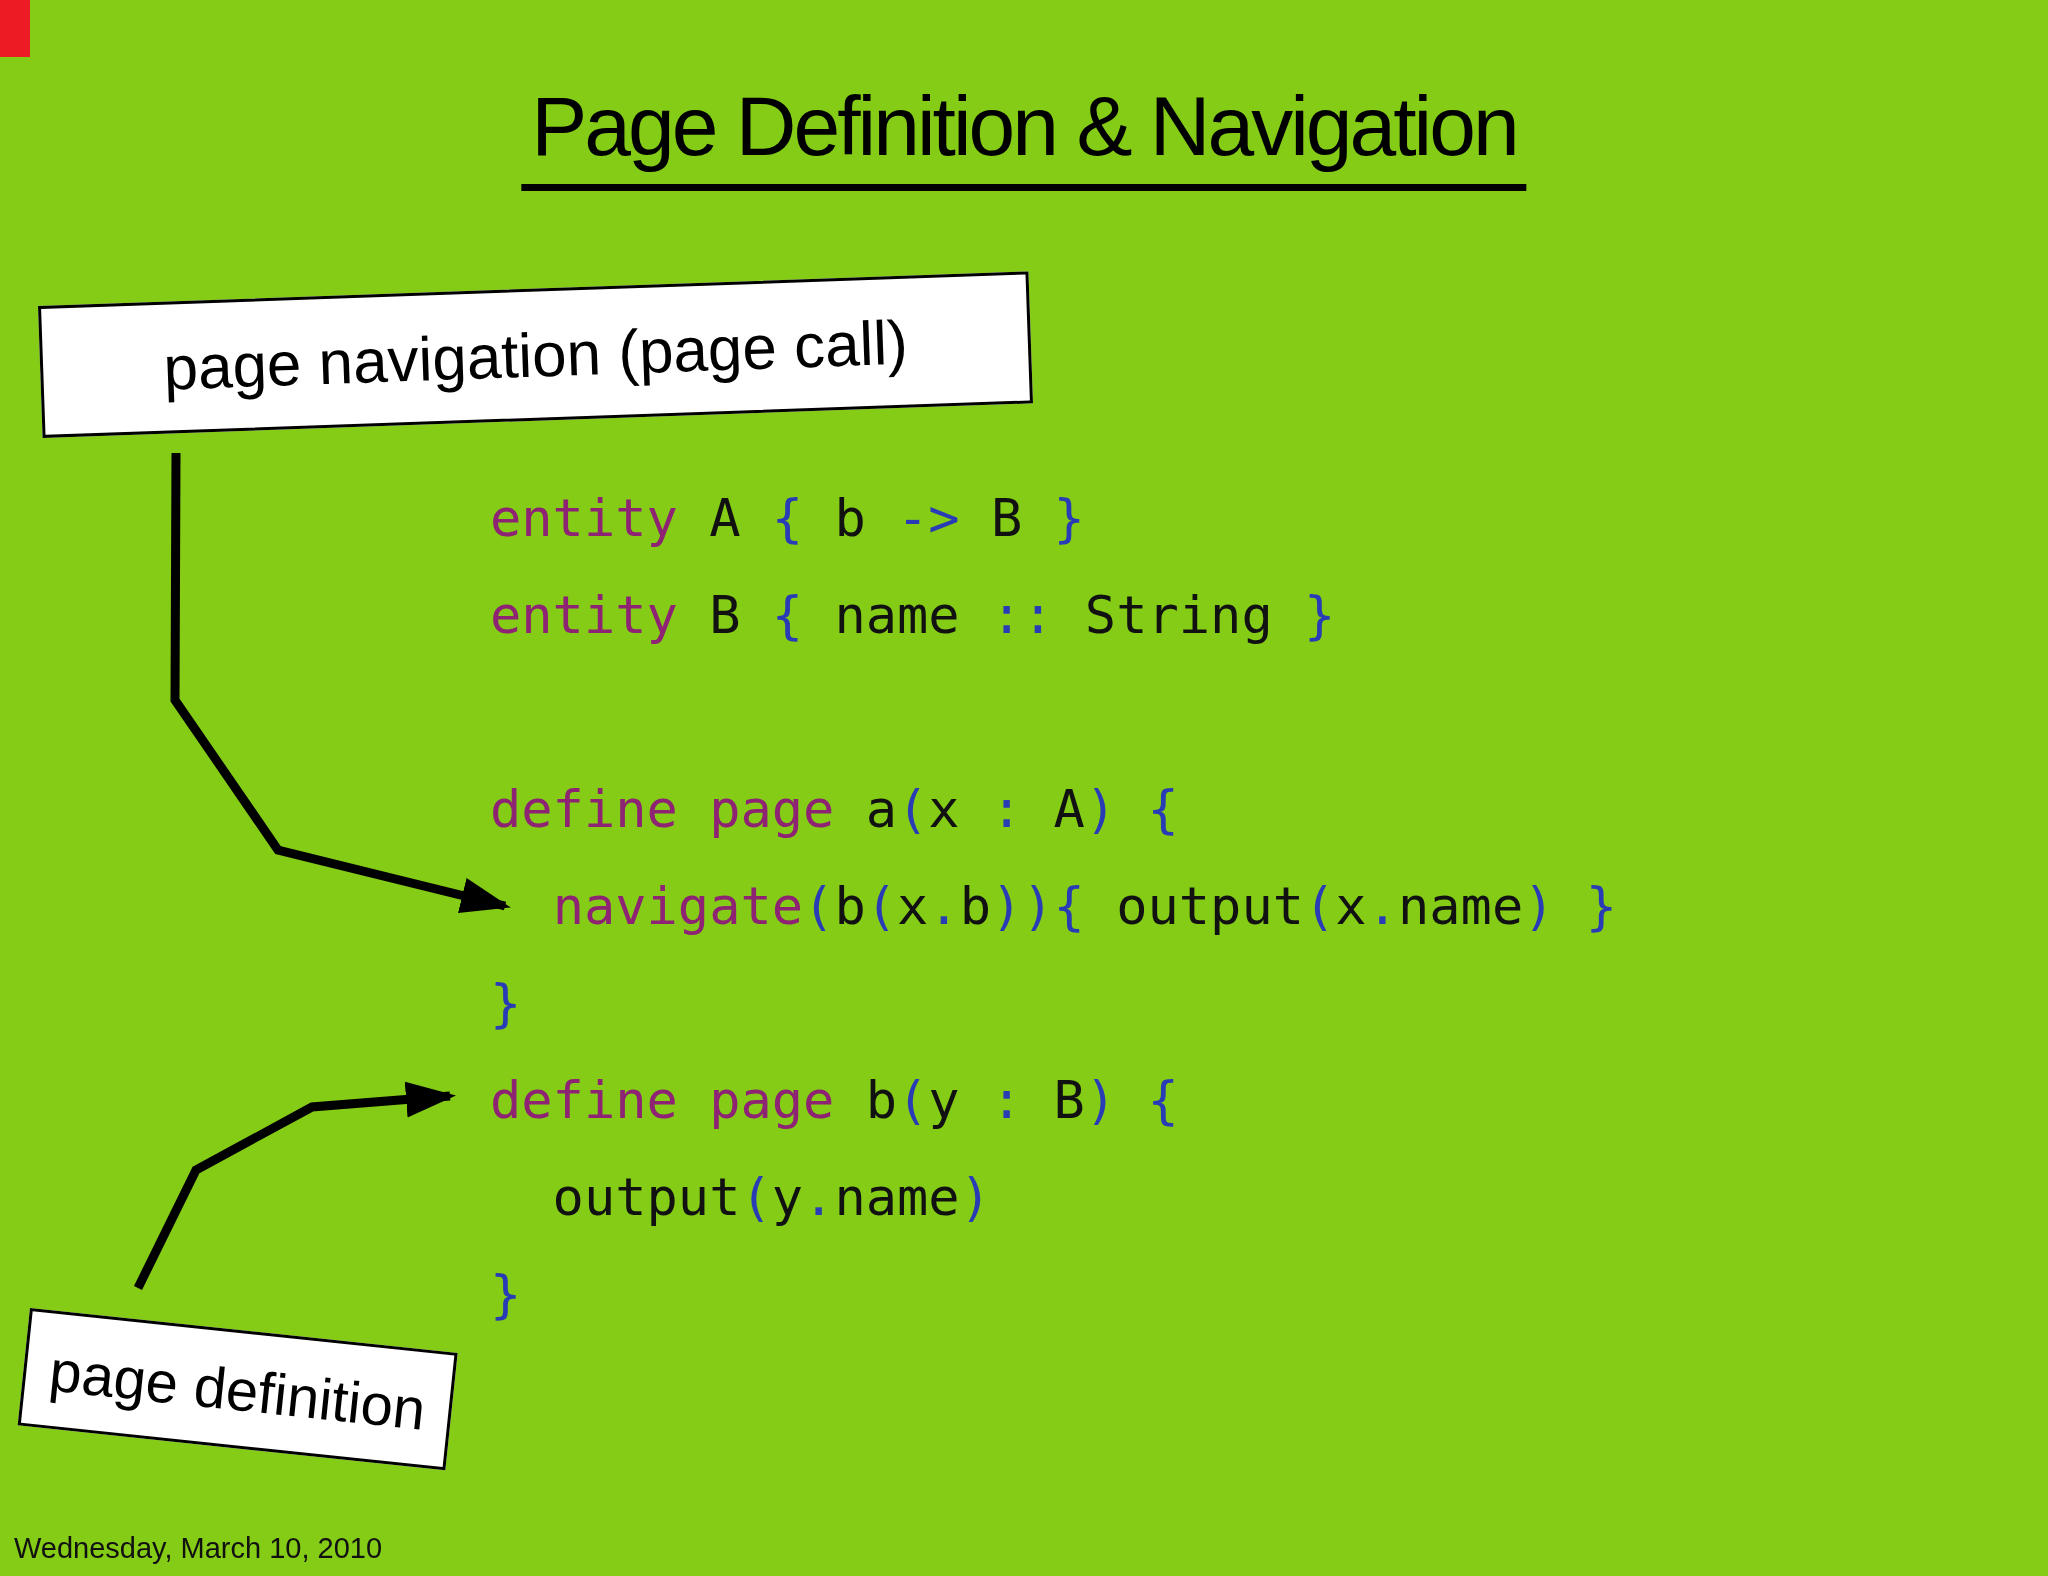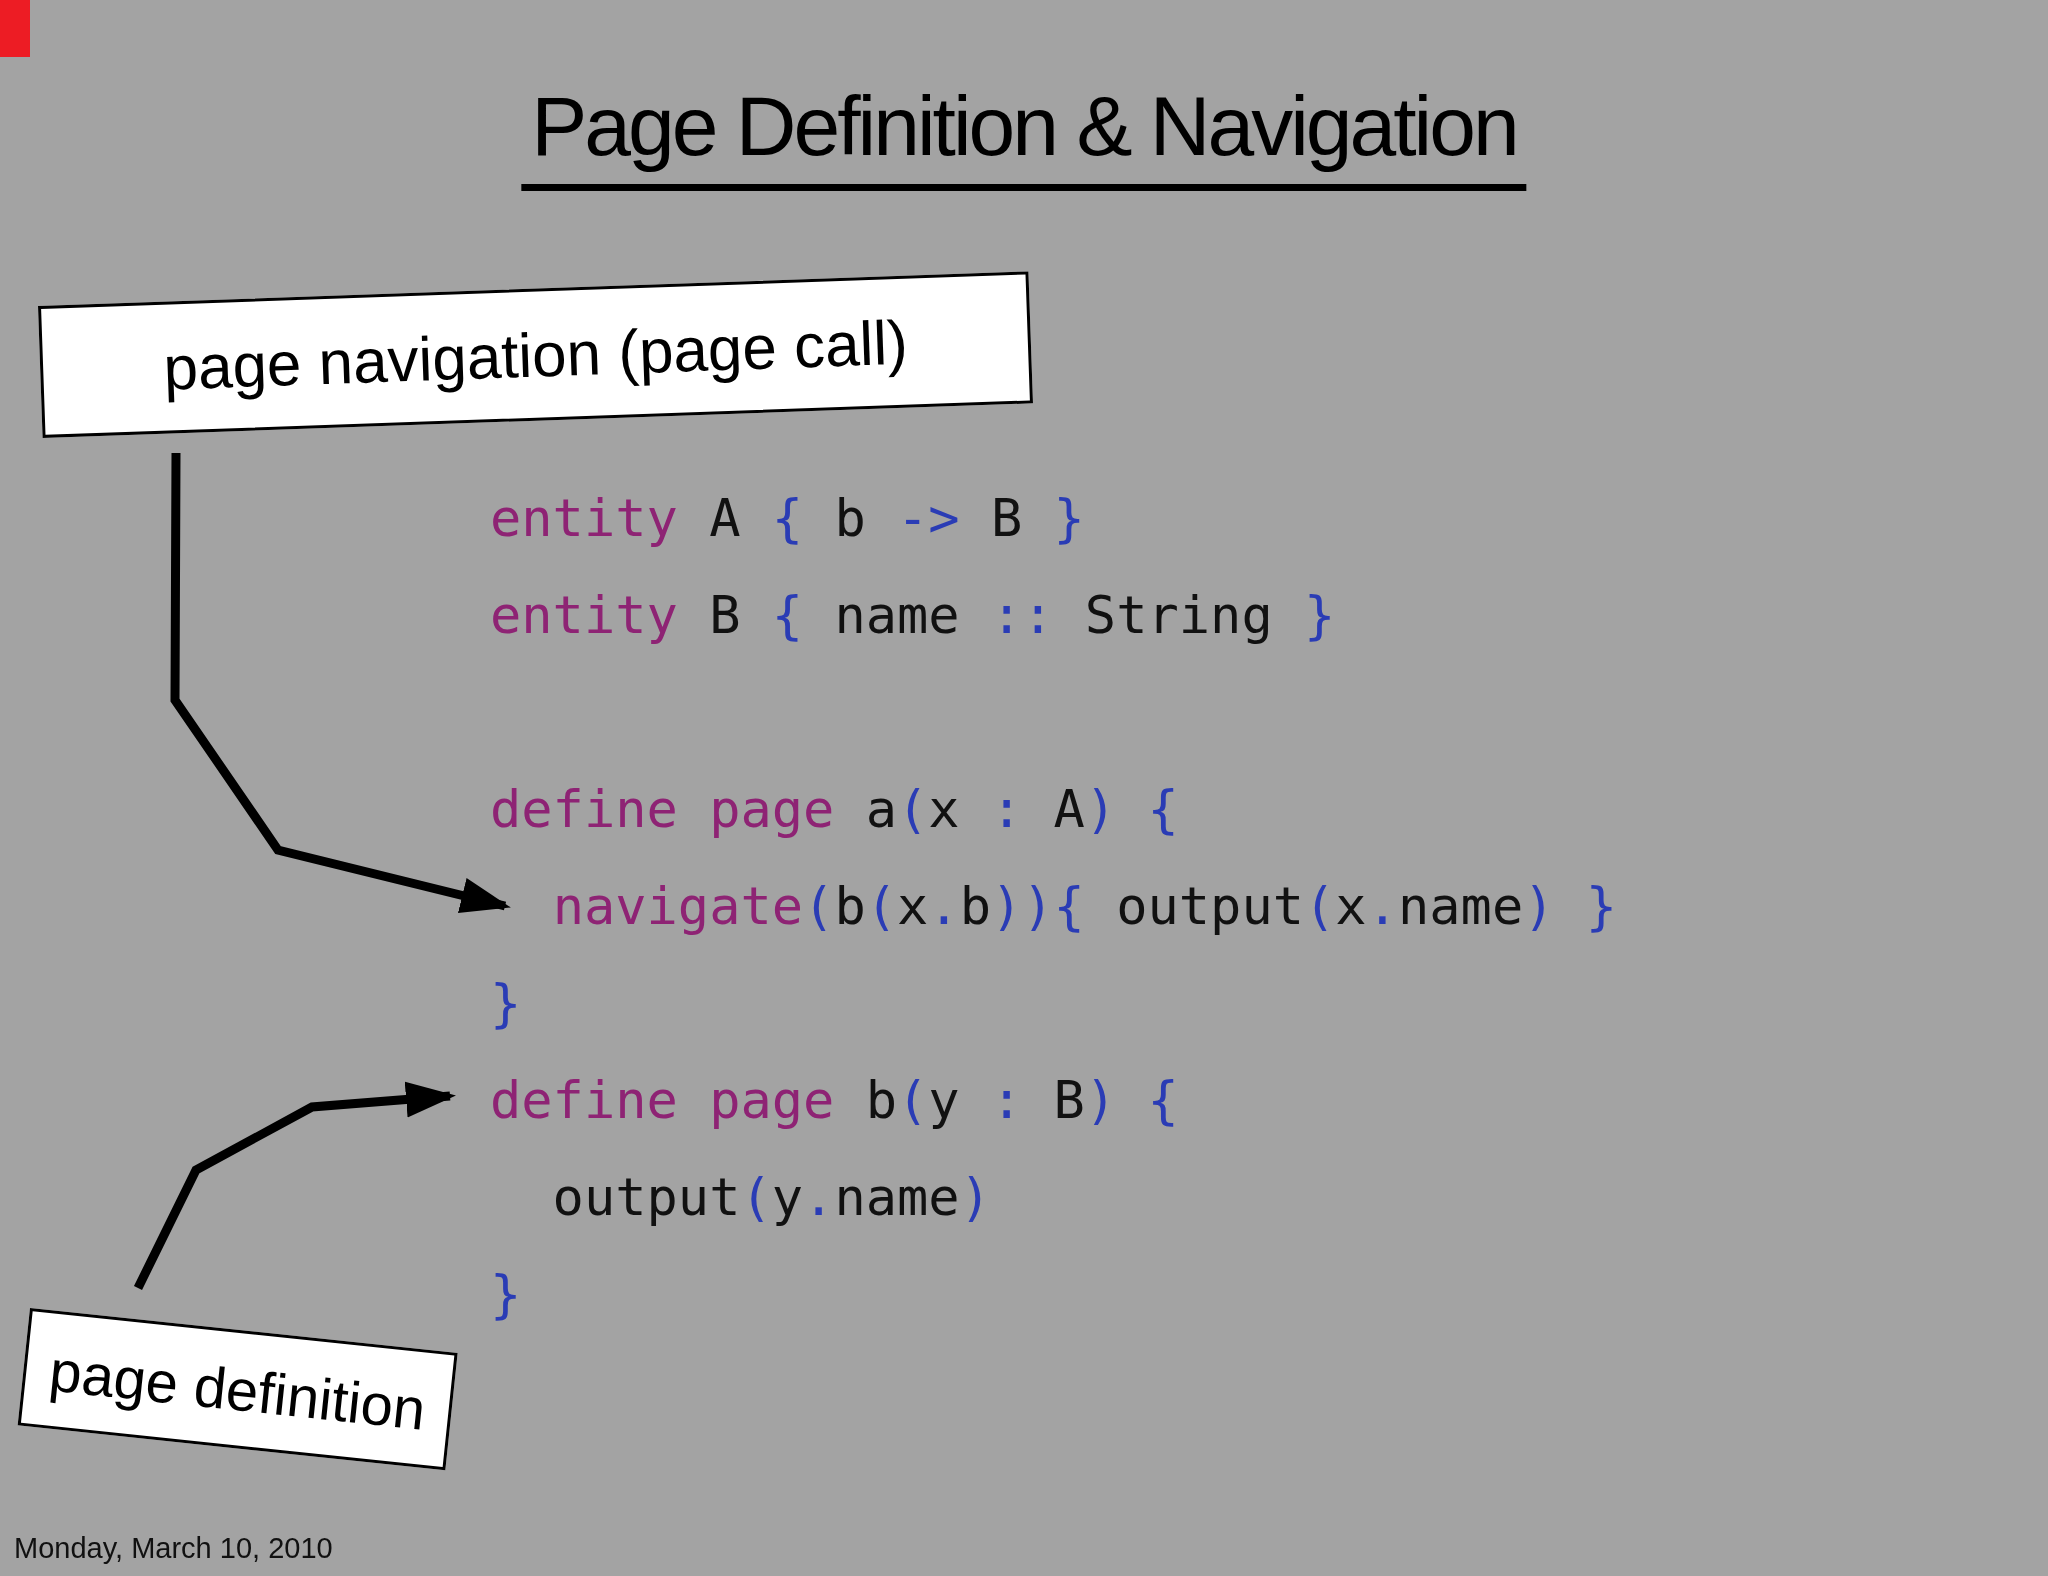--- a/index.html
+++ b/index.html
@@ -5,21 +5,21 @@
   html, body { margin: 0; padding: 0; }
   body {
     width: 2048px; height: 1576px;
     background: #ffffff;
     font-family: "Liberation Sans", sans-serif;
     overflow: hidden;
   }
   #slide {
     position: relative;
     width: 2048px; height: 1576px;
-    background: #a3a3a3;
+    background: #84cc16;
   }
 
   
   .corner-marker {
     position: absolute; left: 0; top: 0;
     width: 30px; height: 57px;
     background: #ED1C24;
   }
 
   
@@ -111,15 +111,15 @@
       </marker>
     </defs>
     <polyline points="176,453 175,700 278,850 505,906" fill="none" stroke="#000" stroke-width="9" marker-end="url(#arrowhead)"></polyline>
     <polyline points="138,1288 196,1170 312,1107 450,1096" fill="none" stroke="#000" stroke-width="9" marker-end="url(#arrowhead)"></polyline>
   </svg>
 
   <div class="callout callout-def">
     <span>page definition</span>
   </div>
 
-  <div class="footer-date">Monday, March 10, 2010</div>
+  <div class="footer-date">Wednesday, March 10, 2010</div>
 
 </div>
 
 </body></html>

